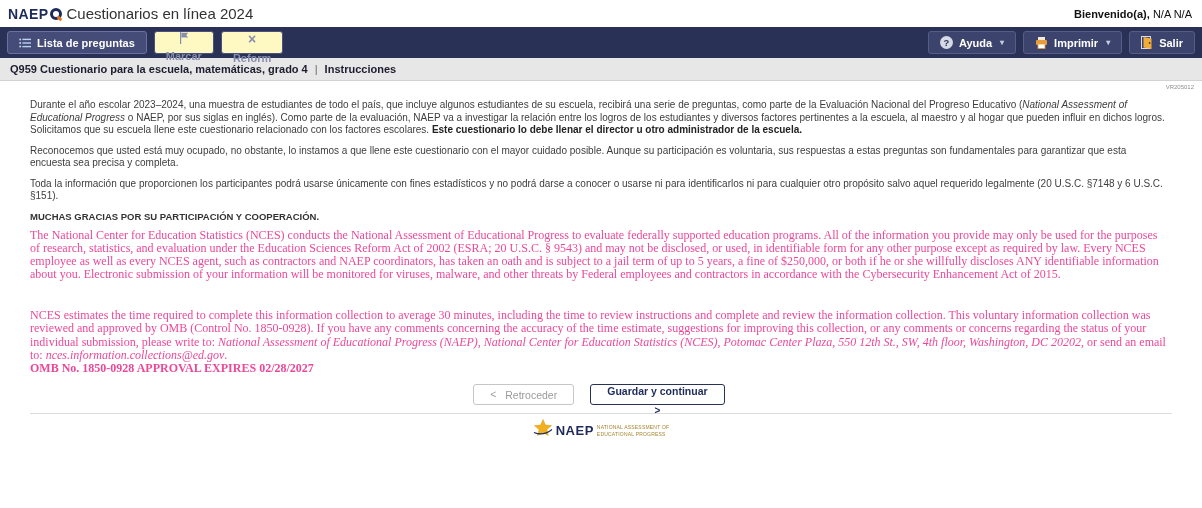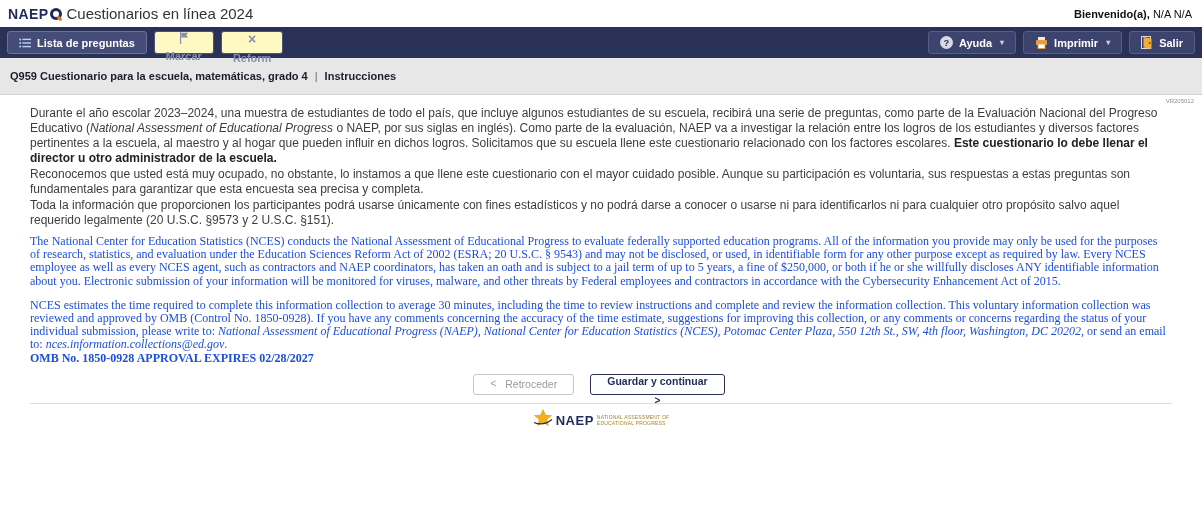--- a/index.html
+++ b/index.html
@@ -28,36 +28,36 @@
     font-size:11px; font-weight:bold; cursor:pointer; white-space:nowrap; }
   .tb-btn.active { background:#454c78; border-color:#6a71a0; }
   .tb-btn.disabled { background:#fef9c3; border-color:#4a517c; color:#878dac; cursor:default;flex-direction:column; }
   .tb-icon { display:flex; align-items:center; }
   .x-glyph { font-size:14px; font-weight:bold; line-height:1; color:#878dac; }
   .help-circle { width:13px; height:13px; border-radius:50%; background:#d7d9e6; color:#2a3157;
     font-size:9.5px; font-weight:bold; display:flex; align-items:center; justify-content:center; }
   .caret { font-size:8px; color:#c9cde0; margin-left:2px; }
 
   
-  .breadcrumb { height:37px; background:#e7e7e7; border-bottom:1px solid #d2d2d2;
+  .breadcrumb { height:23px; background:#e7e7e7; border-bottom:1px solid #d2d2d2;
     display:flex; align-items:center; gap:7px; padding:0 10px; font-size:11px; color:#1c1c2e; }
   .bc-title, .bc-section { font-weight:bold; }
   .bc-sep { color:#666; font-weight:normal; }
 
   
   .content { padding:3px 34px 0 30px; }
   .doc-code { text-align:right; font-size:6px; color:#8f8f8f; margin-right:-26px; height:7px; }
   .h-small { font-size:9.5px; font-weight:bold; color:#333; margin-top:3px; }
   .h-grade { margin-top:8px; }
-  .para { font-size:12px; line-height:1.25; color:#3d3d3d; margin-top:1px; }
+  .para { font-size:10px; line-height:1.25; color:#3d3d3d; margin-top:8px; }
   .para b { color:#222; }
   .thanks { margin-top:8px; }
   .legal { font-family:"Liberation Serif", serif; font-size:12px; line-height:1.1;
-    color:#1d4ed8; margin-top:7px; }
-  .legal2 { margin-top:11px; }
+    color:#ec4899; margin-top:7px; }
+  .legal2 { margin-top:28px; }
   .omb-line { display:block; font-weight:bold; }
 
   
   .nav-row { display:flex; justify-content:center; align-items:center; gap:16px; margin-top:9px; }
   .btn { display:flex; align-items:center; gap:9px; height:21px; padding:0 16px;
     border-radius:3px; background:#fff; font-family:inherit; font-size:10.5px; cursor:pointer; }
   .btn-back { border:1px solid #c6c6c6; color:#9b9b9b; }
   .btn-continue { border:1px solid #2a3157; color:#1e2a5a; font-weight:bold;flex-direction:column; }
   .chev { font-size:10px; line-height:1; }
 
@@ -149,22 +149,23 @@
 </div>
 
 <div class="content">
   <div class="doc-code">VR205012</div>
 
 
   <p class="para"><span>Durante el año escolar 2023–2024, una muestra de estudiantes de todo el país, que incluye algunos estudiantes de su escuela, recibirá una serie de preguntas, como parte de la Evaluación Nacional del Progreso Educativo (</span><i>National Assessment of Educational Progress</i><span> o NAEP, por sus siglas en inglés). Como parte de la evaluación, NAEP va a investigar la relación entre los logros de los estudiantes y diversos factores pertinentes a la escuela, al maestro y al hogar que pueden influir en dichos logros. Solicitamos que su escuela llene este cuestionario relacionado con los factores escolares. </span><b>Este cuestionario lo debe llenar el director u otro administrador de la escuela.</b></p>
 
   <p class="para">Reconocemos que usted está muy ocupado, no obstante, lo instamos a que llene este cuestionario con el mayor cuidado posible. Aunque su participación es voluntaria, sus respuestas a estas preguntas son fundamentales para garantizar que esta encuesta sea precisa y completa.</p>
 
-  <p class="para">Toda la información que proporcionen los participantes podrá usarse únicamente con fines estadísticos y no podrá darse a conocer o usarse ni para identificarlos ni para cualquier otro propósito salvo aquel requerido legalmente (20 U.S.C. §9573 y 2 U.S.C. §151).</p>
+  <p class="para">Toda la información que proporcionen los participantes podrá usarse únicamente con fines estadísticos y no podrá darse a conocer o usarse ni para identificarlos ni para cualquier otro propósito salvo aquel requerido legalmente (20 U.S.C. §7148 y 6 U.S.C. §151).</p>
 
+  <div class="h-small thanks">MUCHAS GRACIAS POR SU PARTICIPACIÓN Y COOPERACIÓN.</div>
 
   <p class="legal">The National Center for Education Statistics (NCES) conducts the National Assessment of Educational Progress to evaluate federally supported education programs. All of the information you provide may only be used for the purposes of research, statistics, and evaluation under the Education Sciences Reform Act of 2002 (ESRA; 20 U.S.C. § 9543) and may not be disclosed, or used, in identifiable form for any other purpose except as required by law. Every NCES employee as well as every NCES agent, such as contractors and NAEP coordinators, has taken an oath and is subject to a jail term of up to 5 years, a fine of $250,000, or both if he or she willfully discloses ANY identifiable information about you. Electronic submission of your information will be monitored for viruses, malware, and other threats by Federal employees and contractors in accordance with the Cybersecurity Enhancement Act of 2015.</p>
 
   <p class="legal legal2"><span>NCES estimates the time required to complete this information collection to average 30 minutes, including the time to review instructions and complete and review the information collection. This voluntary information collection was reviewed and approved by OMB (Control No. 1850-0928). If you have any comments concerning the accuracy of the time estimate, suggestions for improving this collection, or any comments or concerns regarding the status of your individual submission, please write to: </span><i>National Assessment of Educational Progress (NAEP), National Center for Education Statistics (NCES), Potomac Center Plaza, 550 12th St., SW, 4th floor, Washington, DC 20202,</i><span> or send an email to: </span><i>nces.information.collections@ed.gov</i><span>.</span><span class="omb-line">OMB No. 1850-0928 APPROVAL EXPIRES 02/28/2027</span></p>
 
   <div class="nav-row">
     <button class="btn btn-back">
       <span class="chev">&lt;</span>
       <span>Retroceder</span>
     </button>

